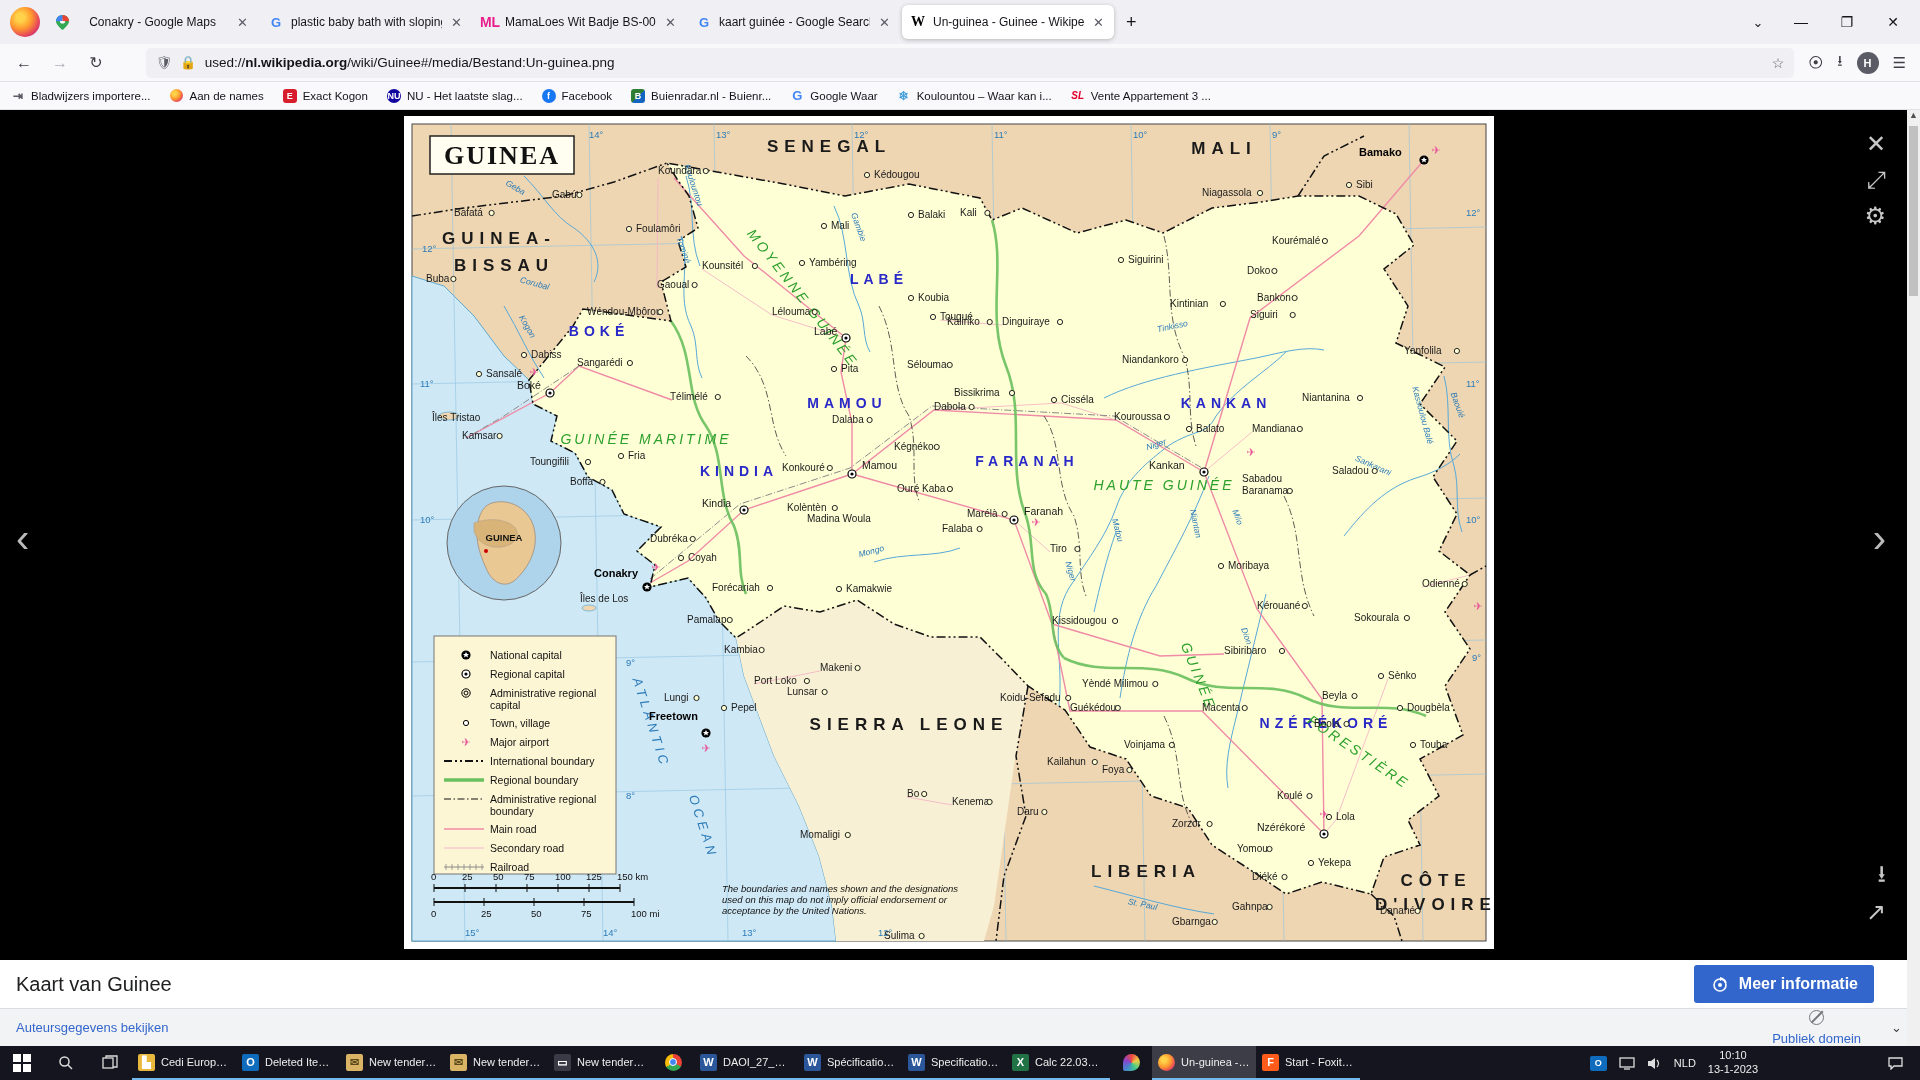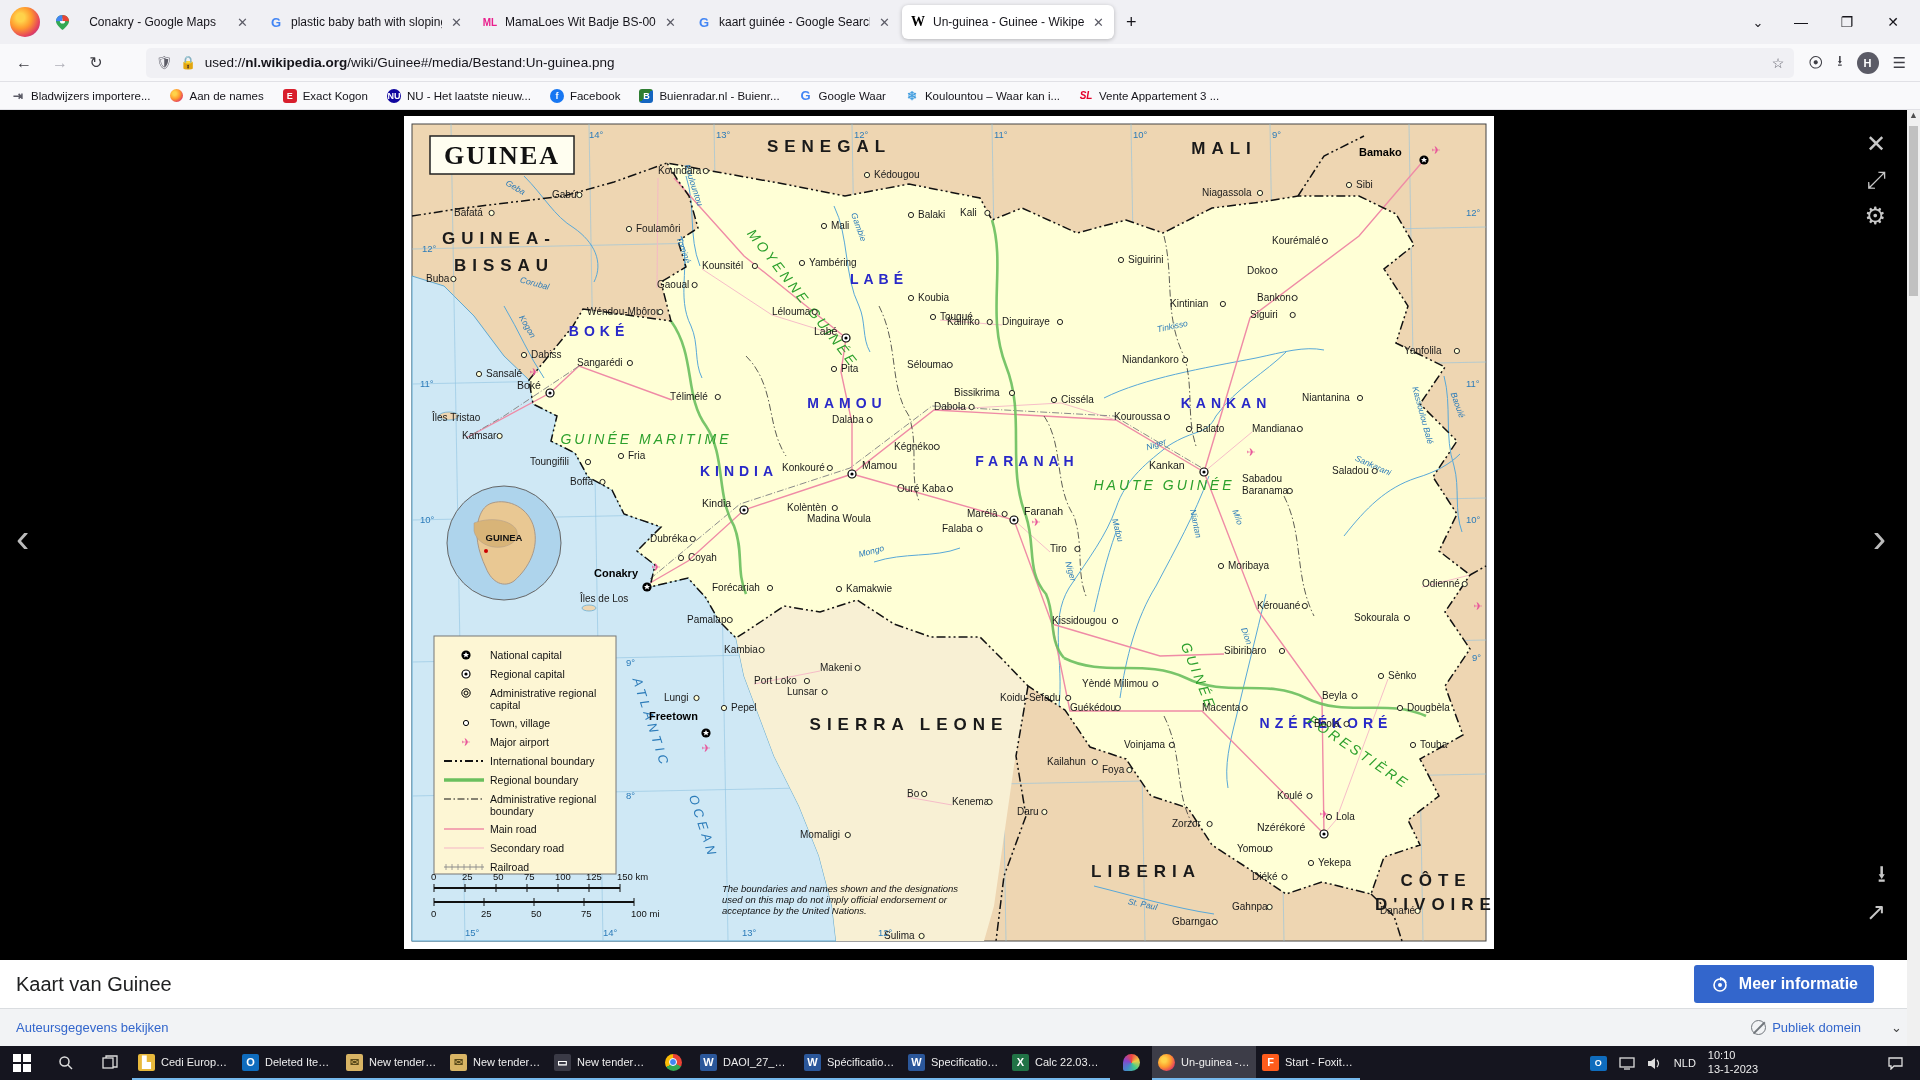--- a/index.html
+++ b/index.html
@@ -50,38 +50,38 @@
   .scrollbar { position:absolute; right:0; top:0; width:13px; height:936px; background:#f0f0f0; z-index:5;}
   .scrollbar .arrow { height:14px; text-align:center; font-size:9px; color:#505050; }
   .scrollbar .thumb { margin:2px 2px; height:170px; background:#c1c1c1; }
 
   .caption { height:48px; background:#fff; display:flex; align-items:center; padding:0 16px; }
   .caption .title { font-size:20px; color:#202122; }
   .mi-btn { margin-left:auto; margin-right:30px; background:#36c; color:#fff; font-size:16px; font-weight:bold;
     height:38px; border-radius:3px; border:none; display:flex; align-items:center; gap:9px; padding:0 16px; }
   .credits { height:38px; background:#f2f3f5; border-top:1px solid #dadde0; display:flex; align-items:center; padding:0 16px; font-size:13px; }
   .credits a { color:#36c; text-decoration:none; }
-  .credits .right { margin-left:auto; margin-right:30px; display:flex; align-items:center; gap:6px; color:#36c; }
+  .credits .right { margin-left:auto; margin-right:30px; display:flex; align-items:center; gap:6px; color:#36c;flex-direction:column; }
   .pd-ico { width:15px; height:15px; border:1.5px solid #72777d; border-radius:50%; position:relative; }
   .pd-ico::after{ content:""; position:absolute; left:-1px; top:5.5px; width:16px; height:1.5px; background:#72777d; transform:rotate(-45deg);}
   .credits .chev { color:#444; margin-right:2px; font-size:13px;}
 
   
   .taskbar { height:34px; background:#15151f; display:flex; align-items:stretch; color:#eee; }
   .tb-ico { width:44px; display:flex; align-items:center; justify-content:center; }
   .tb-app { width:104px; display:flex; align-items:center; gap:6px; padding:0 6px; font-size:11px;
     border-bottom:2px solid #76b9ed; white-space:nowrap; overflow:hidden;}
   .tb-app.noline { border-bottom:2px solid transparent; }
   .tb-app.icon-only { width:42px; justify-content:center; }
   .tb-app.active { background:#3d3d48; }
   .tb-app .lbl { overflow:hidden; text-overflow:ellipsis; }
   .app-glyph { width:17px; height:17px; flex:0 0 17px; border-radius:2px; display:flex; align-items:center; justify-content:center;
     font-size:11px; font-weight:bold; color:#fff; }
   .tray { margin-left:auto; display:flex; align-items:center; gap:12px; padding:0 10px; font-size:11px; }
-  .clock { text-align:left; line-height:1.25; font-size:11px; }
+  .clock { text-align:center; line-height:1.25; font-size:11px; }
   .win-logo { display:grid; grid-template-columns:8px 8px; grid-template-rows:8px 8px; gap:1.5px; }
   .win-logo i { background:#fff; }
   .notif { width:30px; display:flex; align-items:center; justify-content:center; margin-left:110px;}
 
   
   text { font-family:"Liberation Sans", sans-serif; }
   .t-country { font-size:17px; font-weight:bold; letter-spacing:6px; fill:#1a1a1a; }
   .t-region { font-size:14px; fill:#2929c8; letter-spacing:5px; font-weight:bold;}
   .t-green { font-size:14px; fill:#2ca02c; font-style:italic; letter-spacing:3px; }
   .t-ocean { font-size:13px; fill:#2b7bb9; font-style:italic; letter-spacing:4px; }
@@ -116,21 +116,21 @@
       </div>
       <div class="tab">
         <span class="tab-ico">
           <span style="font-weight:bold;font-size:13px;color:#4285f4;font-family:'Liberation Sans',sans-serif;">G</span>
         </span>
         <span class="title">plastic baby bath with sloping b</span>
         <span class="close">✕</span>
       </div>
       <div class="tab">
         <span class="tab-ico">
-          <span style="font-weight:bold;font-size:10px;color:#e91e8c;">ML</span>
+          <span style="font-weight:bold;font-size:14px;color:#e91e8c;">ML</span>
         </span>
         <span class="title">MamaLoes Wit Badje BS-008W</span>
         <span class="close">✕</span>
       </div>
       <div class="tab">
         <span class="tab-ico">
           <span style="font-weight:bold;font-size:13px;color:#4285f4;font-family:'Liberation Sans',sans-serif;">G</span>
         </span>
         <span class="title">kaart guinée - Google Search</span>
         <span class="close">✕</span>
@@ -187,21 +187,21 @@
     <div class="bm">
       <span class="tab-ico">
         <span class="bm-ico" style="background:#d81e2c;">E</span>
       </span>
       <span>Exact Kogon</span>
     </div>
     <div class="bm">
       <span class="tab-ico">
         <span class="bm-ico" style="background:#10069f;border-radius:50%;">NU</span>
       </span>
-      <span>NU - Het laatste nieuw...</span>
+      <span>NU - Het laatste slag...</span>
     </div>
     <div class="bm">
       <span class="tab-ico">
         <span class="bm-ico" style="background:#1877f2;border-radius:50%;">f</span>
       </span>
       <span>Facebook</span>
     </div>
     <div class="bm">
       <span class="tab-ico">
         <span class="bm-ico" style="background:linear-gradient(135deg,#2e7d32 50%,#1565c0 50%);">B</span>

